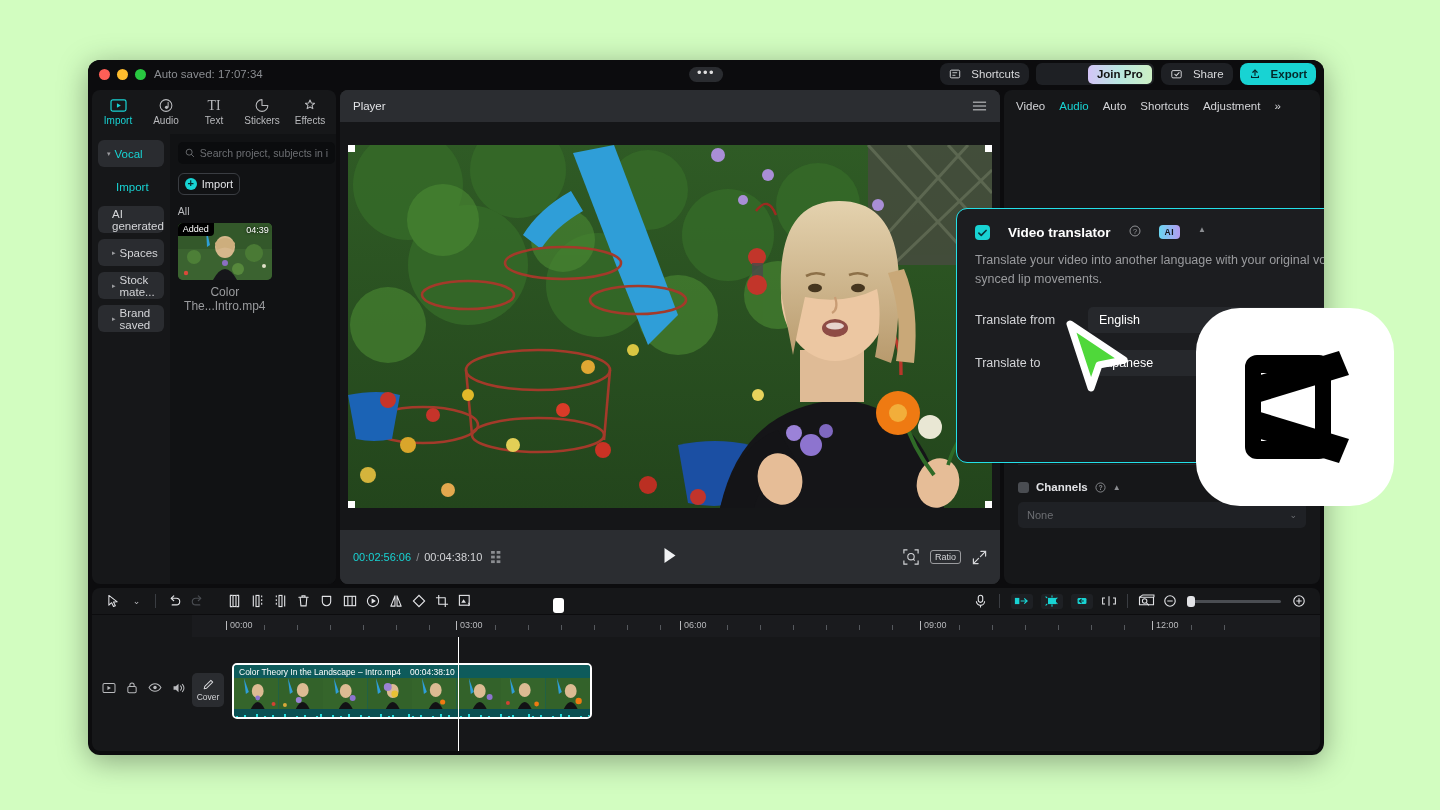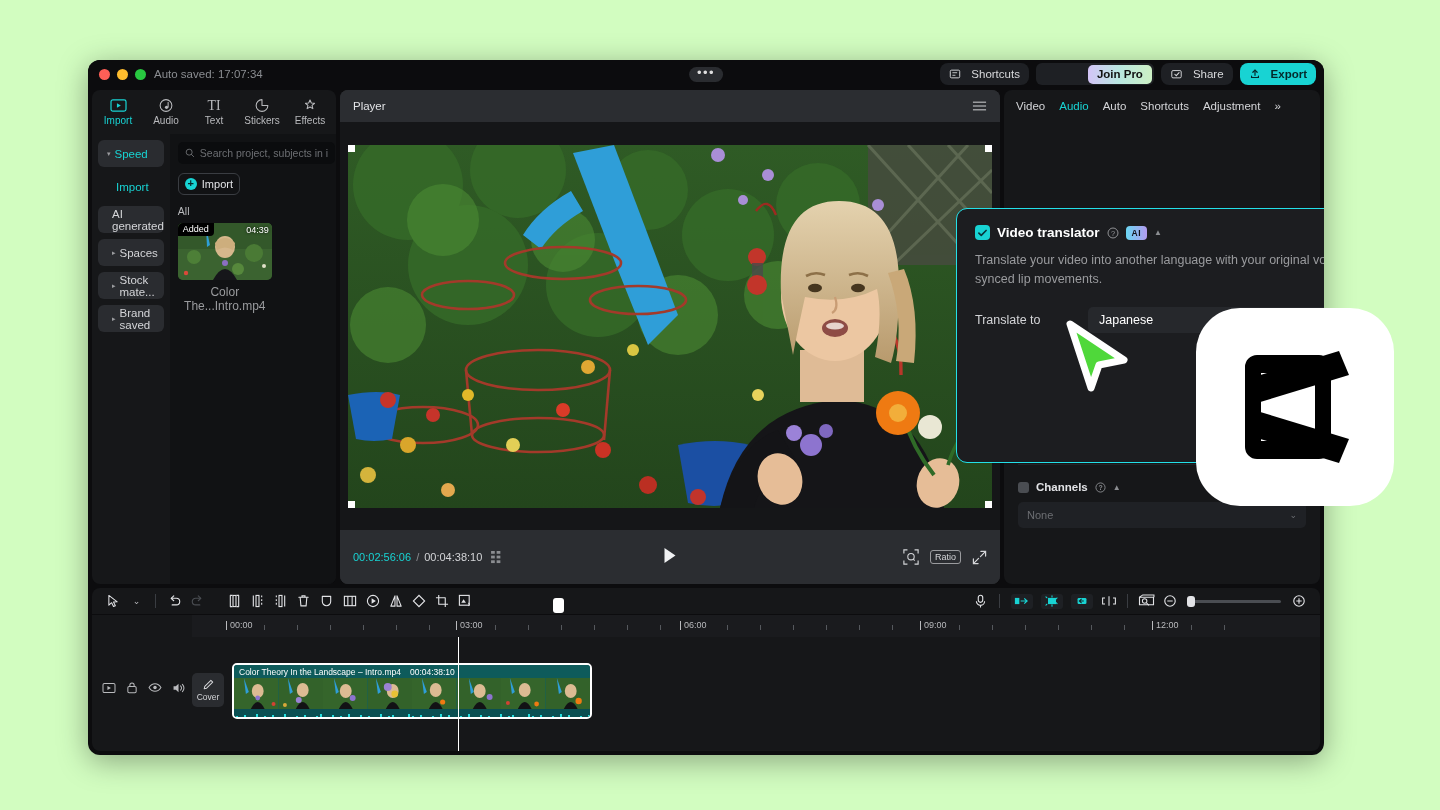--- a/index.html
+++ b/index.html
@@ -175,21 +175,21 @@
     padding:0 9px; font-size:11px; color:#6c6e72;
   }
   .hr-sep { height:1px; background:#232528; margin:14px 14px 0; }
 
   
   #translator-card {
     position:absolute; left:868px; top:148px; width:444px; height:255px;
     background:#1c1d20; border:1.6px solid #23e0e8; border-radius:11px;
     padding:16px 18px; z-index:30;
   }
-  #tc-head { display:flex; align-items:center; gap:7px; }
+  #tc-head { display:flex; align-items:flex-start; gap:18px; }
   #tc-check {
     width:15px;height:15px;border-radius:4px;background:#18d3d3;
     display:flex;align-items:center;justify-content:center;
   }
   #tc-title { color:#fff; font-size:13.5px; font-weight:bold; }
   #ai-badge {
     background:linear-gradient(90deg,#6ad6f2,#b39bf0); color:#12131a;
     font-size:8.5px; font-weight:bold; padding:2px 6px; border-radius:4px;
     letter-spacing:.5px;
   }
@@ -351,21 +351,21 @@
         </svg>
         <span>Effects</span>
       </div>
     </div>
 
     <div id="left-body">
 
       <div id="nav-list">
         <div class="nav-item sel">
           <span class="caret">▾</span>
-          <span>Speed</span>
+          <span>Vocal</span>
         </div>
         <div class="nav-item sub">
           <span>Import</span>
         </div>
         <div class="nav-item plain">
           <span>AI generated</span>
         </div>
         <div class="nav-item plain">
           <span class="caret">▸</span>
           <span>Spaces</span>
@@ -1052,20 +1052,27 @@
         <circle cx="6.5" cy="6.5" r="5.4" fill="none" stroke="#9a9b9e" stroke-width="1"></circle>
         <text x="6.5" y="9.6" font-size="8" fill="#9a9b9e" text-anchor="middle" font-family="Liberation Sans, sans-serif">?</text>
       </svg>
       <span id="ai-badge">AI</span>
       <span style="color:#8b8d91;font-size:8px">▲</span>
 
     </div>
 
     <div id="tc-desc">Translate your video into another language with your original voice and synced lip movements.</div>
 
+    <div class="tc-field">
+      <span class="tc-label">Translate from</span>
+      <div class="tc-dd">
+        <span>English</span>
+
+      </div>
+    </div>
 
     <div class="tc-field">
       <span class="tc-label">Translate to</span>
       <div class="tc-dd">
         <span>Japanese</span>
       </div>
     </div>
   </div>
 </div>
 

